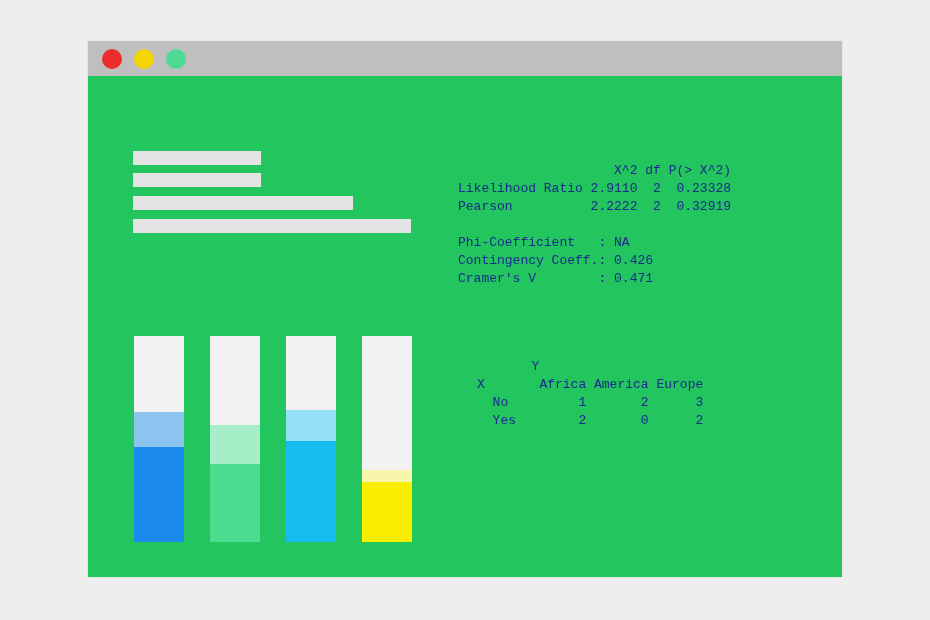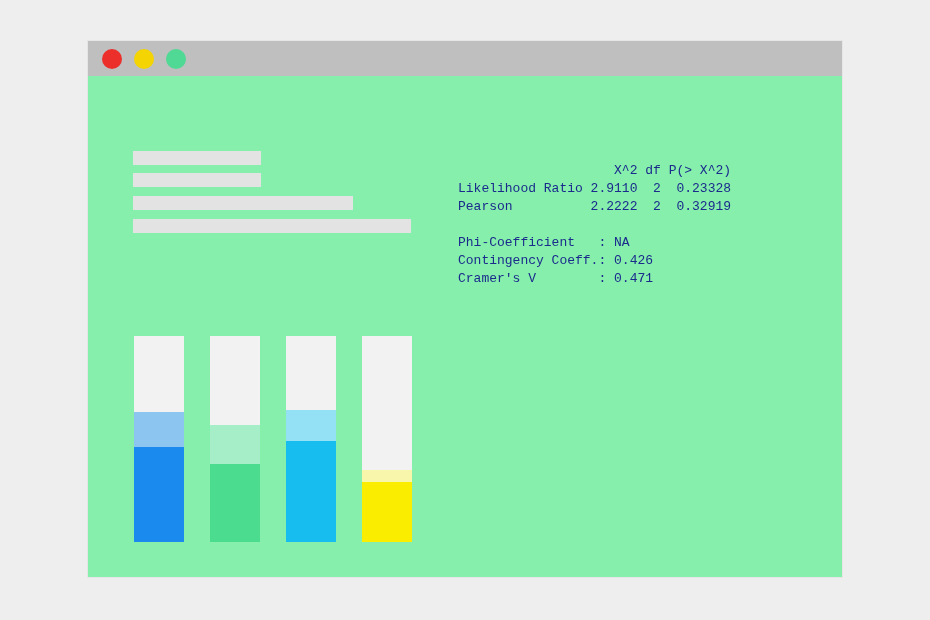--- a/index.html
+++ b/index.html
@@ -9,21 +9,21 @@
     height: 620px;
     overflow: hidden;
     font-family: -apple-system, BlinkMacSystemFont, "Segoe UI", sans-serif;
   }
   .window {
     position: absolute;
     left: 87px;
     top: 40px;
     width: 756px;
     height: 538px;
-    background: #86efac;
+    background: #22c55e;
     border: 1px solid #e6e6e6;
   }
   .titlebar {
     height: 35px;
     background: #bfbfbf;
     display: flex;
     align-items: center;
     padding-left: 14px;
     gap: 12px;
   }
@@ -118,16 +118,21 @@
 
     <div class="mono-block block1">
 <span>                    X^2 df P(&gt; X^2)</span>
 <span>Likelihood Ratio 2.9110  2  0.23328</span>
 <span>Pearson          2.2222  2  0.32919</span>
 <span></span>
 <span>Phi-Coefficient   : NA</span>
 <span>Contingency Coeff.: 0.426</span>
 <span>Cramer's V        : 0.471</span></div>
 
+    <div class="mono-block block2">
+<span>       Y</span>
+<span>X       Africa America Europe</span>
+<span>  No         1       2      3</span>
+<span>  Yes        2       0      2</span></div>
 
 
   </div>
 </div>
 
 </body></html>

